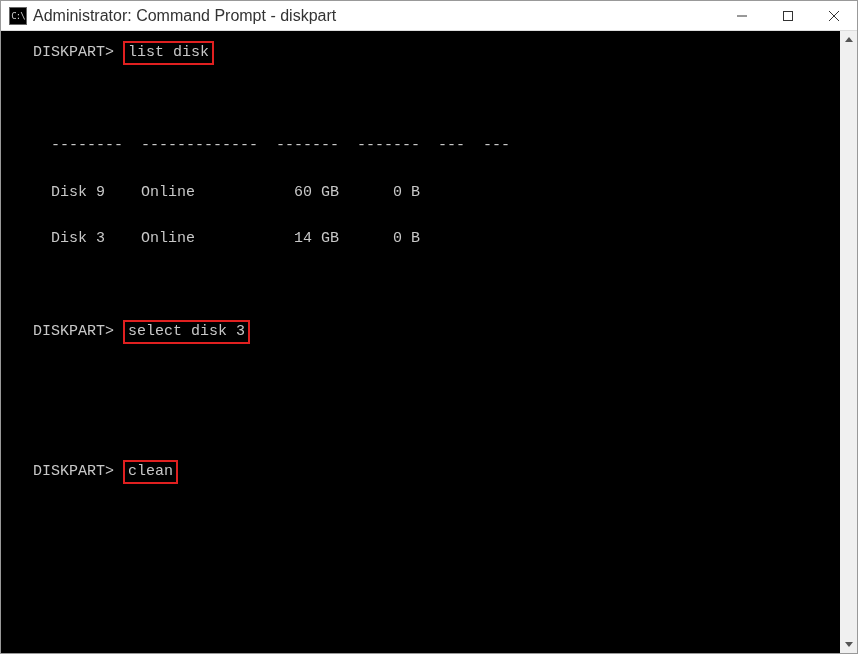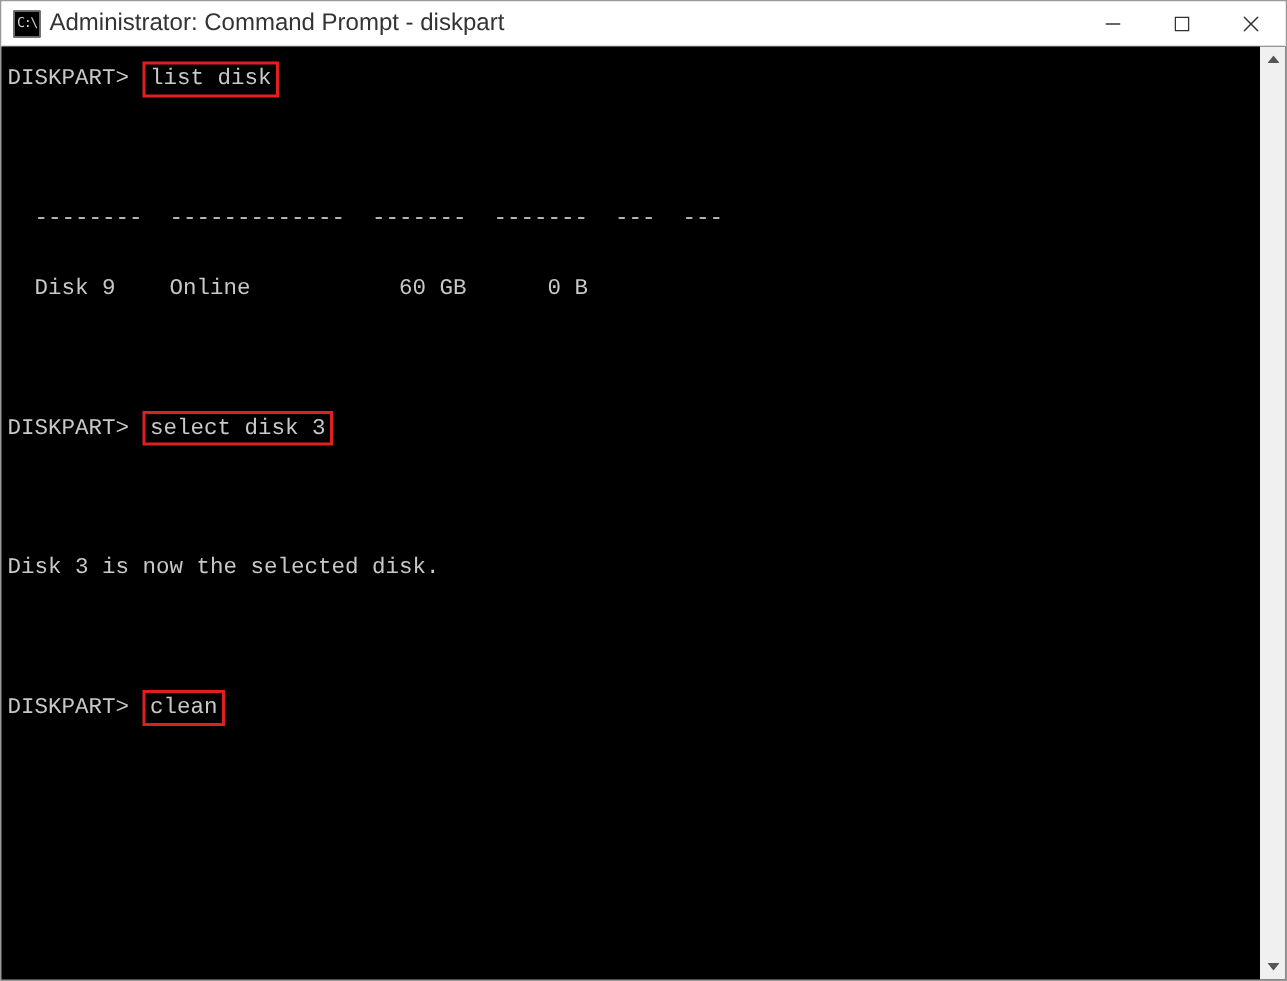--- a/index.html
+++ b/index.html
@@ -109,20 +109,21 @@
       border: 2px solid #e02020;
       padding: 0 3px;
       display: inline-block;
       line-height: 1.3;
     }
     .prompt {
       color: #c8c8c8;
     }
     .line {
       display: block;
+      margin-left: 28px;
     }
   </style>
 </head>
 <body>
 
 <div class="window">
 
   <div class="titlebar">
     <div class="titlebar-icon">
       <span>C:\</span>
@@ -146,24 +147,24 @@
           </svg>
       </div>
     </div>
   </div>
 
   <div class="console-wrap">
     <div class="console"><span class="line"><span class="prompt">DISKPART&gt;</span> <span class="hl">list disk</span></span>
 <span class="line"> </span>
 <span class="line">  --------  -------------  -------  -------  ---  ---</span>
 <span class="line">  Disk 9    Online           60 GB      0 B</span>
+<span class="line">  Disk 3    Online           14 GB      0 B</span>
 <span class="line"> </span>
 <span class="line"><span class="prompt">DISKPART&gt;</span> <span class="hl">select disk 3</span></span>
 <span class="line"> </span>
-<span class="line">Disk 3 is now the selected disk.</span>
 <span class="line"> </span>
 <span class="line"><span class="prompt">DISKPART&gt;</span> <span class="hl">clean</span></span>
 
 
 
 
 
 
 
 

